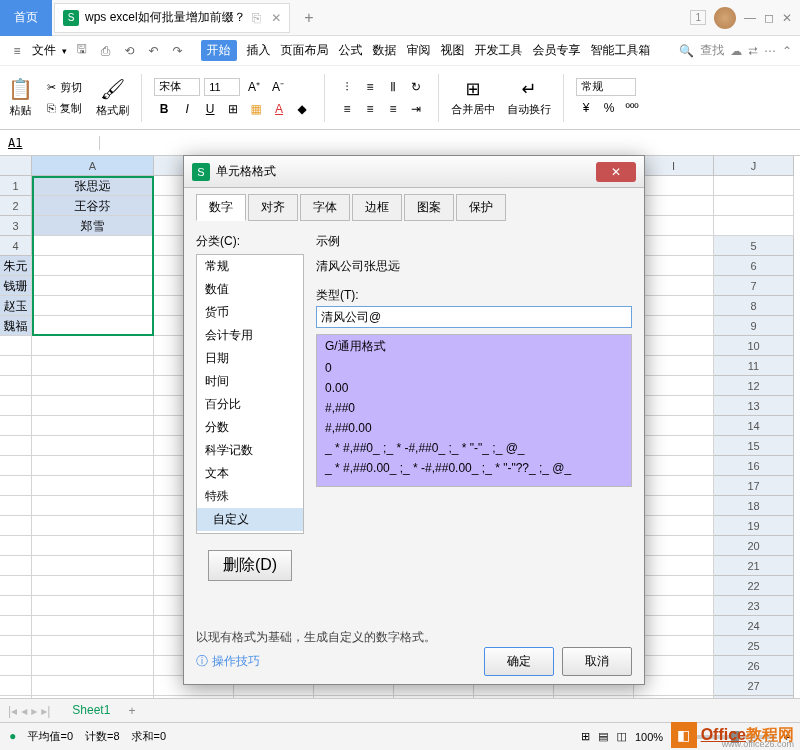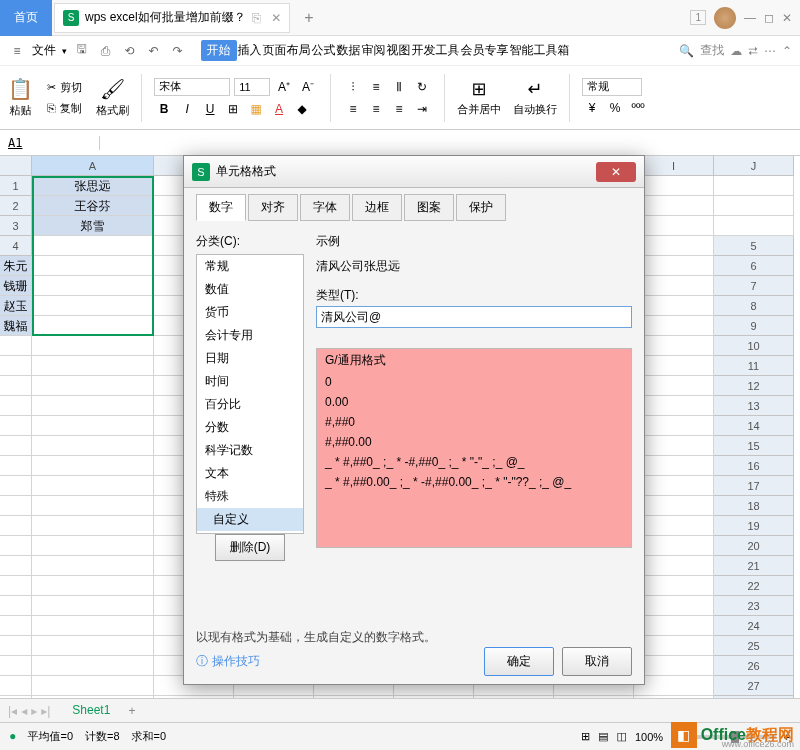--- a/index.html
+++ b/index.html
@@ -12,33 +12,33 @@
     .tab-doc .wps-icon { width: 16px; height: 16px; background: #0a9b5b; color: #fff; display: flex; align-items: center; justify-content: center; font-size: 10px; border-radius: 2px; }
     .tab-close { color: #999; margin-left: 4px; }
     .tab-add { padding: 0 12px; color: #888; font-size: 16px; }
     .win-ctrls { margin-left: auto; display: flex; align-items: center; gap: 8px; padding-right: 8px; color: #888; }
     .win-badge { border: 1px solid #ccc; padding: 1px 4px; font-size: 10px; }
     .avatar { width: 22px; height: 22px; border-radius: 50%; background: radial-gradient(circle, #d4a574, #b58050); }
     
     
     .menubar { height: 30px; display: flex; align-items: center; padding: 0 8px; gap: 2px; border-bottom: 1px solid #eee; }
     .menubar .left { display: flex; align-items: center; gap: 6px; }
-    .menubar .mid { display: flex; align-items: center; gap: 1px; margin-left: 12px; font-size: 12px; }
+    .menubar .mid { display: flex; align-items: center; gap: 10px; margin-left: 12px; font-size: 12px; }
     .menubar .tab-active { background: #4a8fe7; color: #fff; padding: 2px 6px; border-radius: 2px; }
     .menubar .right { margin-left: auto; display: flex; align-items: center; gap: 6px; color: #888; }
     .icon-btn { width: 18px; height: 18px; display: inline-flex; align-items: center; justify-content: center; color: #666; }
     
     
     .ribbon { height: 64px; display: flex; align-items: center; padding: 4px 8px; gap: 12px; border-bottom: 1px solid #ccc; }
     .ribbon-group { display: flex; flex-direction: column; gap: 2px; }
     .ribbon-btn { display: flex; align-items: center; gap: 4px; font-size: 11px; padding: 2px; }
     .ribbon-big { display: flex; flex-direction: column; align-items: center; gap: 2px; font-size: 11px; }
     .ribbon-sep { width: 1px; height: 48px; background: #ddd; }
     .font-row { display: flex; align-items: center; gap: 4px; }
-    .font-select { border: 1px solid #ccc; padding: 2px 4px; font-size: 11px; width: 76px; background: #fff; }
+    .font-select { border: 1px solid #ccc; padding: 2px 4px; font-size: 11px; width: 46px; background: #fff; }
     .font-size { border: 1px solid #ccc; padding: 2px 4px; width: 36px; font-size: 11px; background: #fff; }
     .fmt-btns { display: flex; gap: 3px; align-items: center; }
     .fmt-btn { width: 20px; height: 20px; display: flex; align-items: center; justify-content: center; font-size: 12px; }
     
     
     .namebar { height: 26px; display: flex; align-items: center; border-bottom: 1px solid #ccc; }
     .namebox { width: 100px; border-right: 1px solid #ccc; padding: 0 8px; font-family: monospace; text-decoration: underline; }
     .fx-area { flex: 1; padding: 0 8px; }
     
     
@@ -57,25 +57,25 @@
     .dlg-title .wps-icon { width: 18px; height: 18px; background: #0a9b5b; color: #fff; display: flex; align-items: center; justify-content: center; font-size: 11px; border-radius: 2px; margin-right: 6px; }
     .dlg-close { margin-left: auto; background: #c75050; color: #fff; width: 40px; height: 20px; display: flex; align-items: center; justify-content: center; border-radius: 3px; }
     .dlg-tabs { display: flex; padding: 6px 12px 4px; }
     .dlg-tab { padding: 4px 12px; border: 1px solid #bbb; background: #f0f0f0; margin-right: 2px; font-size: 12px; }
     .dlg-tab.active { background: #fff; border-bottom: 1px solid #fff; position: relative; z-index: 2; }
     .dlg-body { padding: 8px 12px; display: flex; gap: 12px; background: #f4f4f4; height: 400px; }
     .dlg-left { width: 108px; }
     .category-list { border: 1px solid #bbb; background: #fff; height: 280px; margin-top: 4px; overflow-y: auto; }
     .cat-item { padding: 3px 8px; font-size: 12px; }
     .cat-item.sel { background: #d0e3f5; padding-left: 16px; }
-    .delete-btn { margin-top: 0; padding: 4px 14px; border: 1px solid #999; background: linear-gradient(#fdfdfd,#e5e5e5); font-size: 12px; display: block; margin-left: auto; margin-right: auto; }
+    .delete-btn { margin-top: 16px; padding: 4px 14px; border: 1px solid #999; background: linear-gradient(#fdfdfd,#e5e5e5); font-size: 16px; display: block; margin-left: auto; margin-right: auto; }
     .dlg-right { flex: 1; }
     .example-box { margin-top: 4px; font-size: 12px; padding: 4px 0; }
     .type-input { width: 100%; border: 1px solid #6ba4df; padding: 3px 4px; font-size: 12px; margin-top: 2px; }
-    .type-list { border: 1px solid #bbb; background: #fca5a5; height: 200px; margin-top: 20px; overflow-y: auto; }
+    .type-list { border: 1px solid #bbb; background: #c4b5fd; height: 153px; margin-top: 6px; overflow-y: auto; }
     .type-item { padding: 3px 8px; font-size: 12px; }
     .dlg-help { padding: 4px 12px; font-size: 12px; color: #444; }
     .dlg-footer { position: absolute; bottom: 8px; left: 12px; right: 12px; display: flex; align-items: center; }
     .dlg-link { color: #4a8fe7; font-size: 12px; display: flex; align-items: center; gap: 4px; }
     .dlg-btns { margin-left: auto; display: flex; gap: 8px; }
     .dlg-btn { padding: 5px 22px; border: 1px solid #888; background: linear-gradient(#fdfdfd,#e5e5e5); font-size: 12px; border-radius: 2px; }
     .dlg-btn.primary { border-color: #4a8fe7; }
     
     
     .sheetbar { position: absolute; bottom: 28px; left: 0; right: 0; height: 24px; display: flex; align-items: center; background: #f4f4f4; border-top: 1px solid #ccc; padding: 0 8px; }
@@ -86,21 +86,21 @@
     
     .statusbar { position: absolute; bottom: 0; left: 0; right: 0; height: 28px; background: #f4f4f4; border-top: 1px solid #ccc; display: flex; align-items: center; padding: 0 10px; font-size: 11px; gap: 12px; }
     .status-right { margin-left: auto; display: flex; align-items: center; gap: 8px; }
     .zoom-slider { width: 90px; height: 4px; background: #ccc; position: relative; }
     .zoom-thumb { position: absolute; left: 45px; top: -4px; width: 8px; height: 12px; background: #888; }
     
     
     .watermark { position: absolute; right: 6px; bottom: 2px; display: flex; align-items: center; gap: 4px; }
     .wm-logo { width: 26px; height: 26px; background: #e67817; display: flex; align-items: center; justify-content: center; color: #fff; font-size: 14px; }
     .wm-text { font-size: 16px; font-weight: bold; }
-    .wm-blue { color: #15803d; }
+    .wm-blue { color: #c2410c; text-decoration: underline; }
     .wm-orange { color: #e67817; }
     .wm-url { font-size: 9px; color: #999; position: absolute; right: 0; bottom: -1px; }
   </style>
 </head>
 <body>
 
 <div class="titlebar">
   <div class="tab-home">首页</div>
   <div class="tab-doc">
     <span class="wps-icon">S</span>

